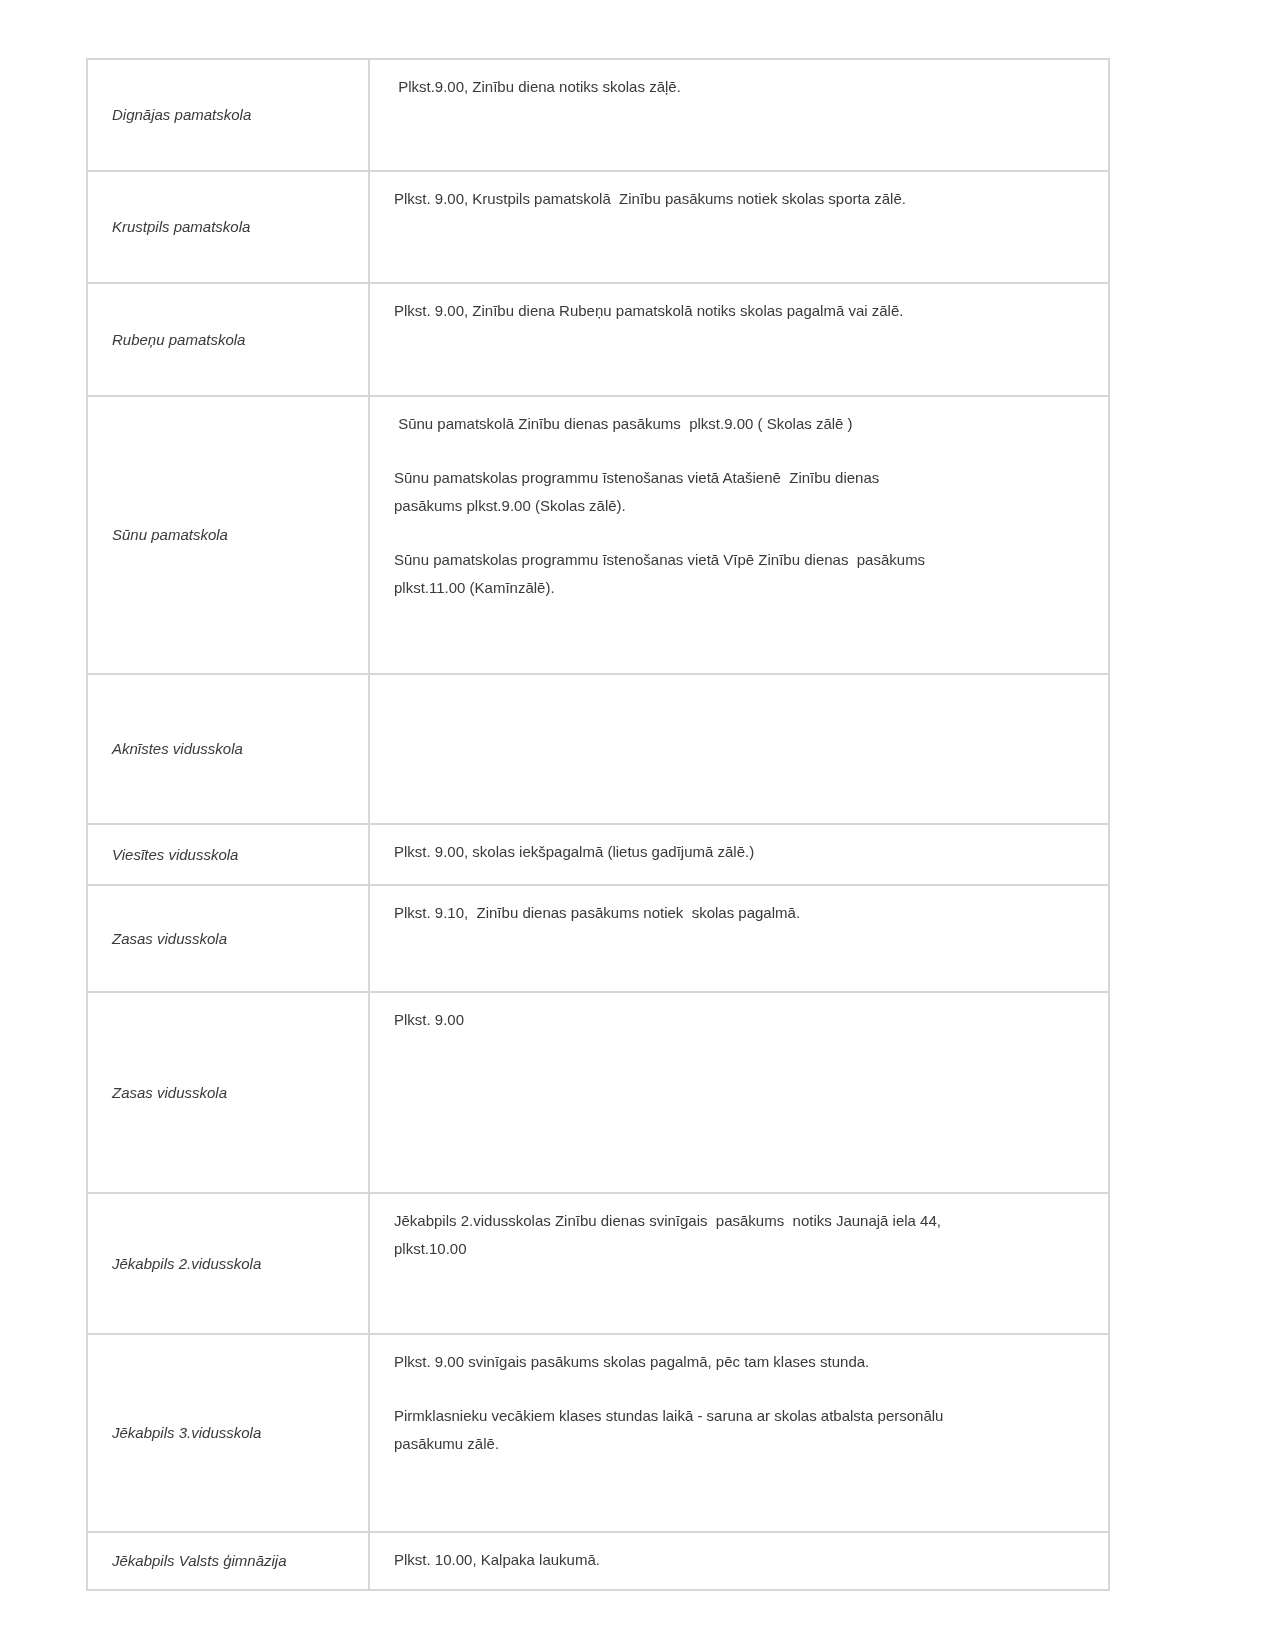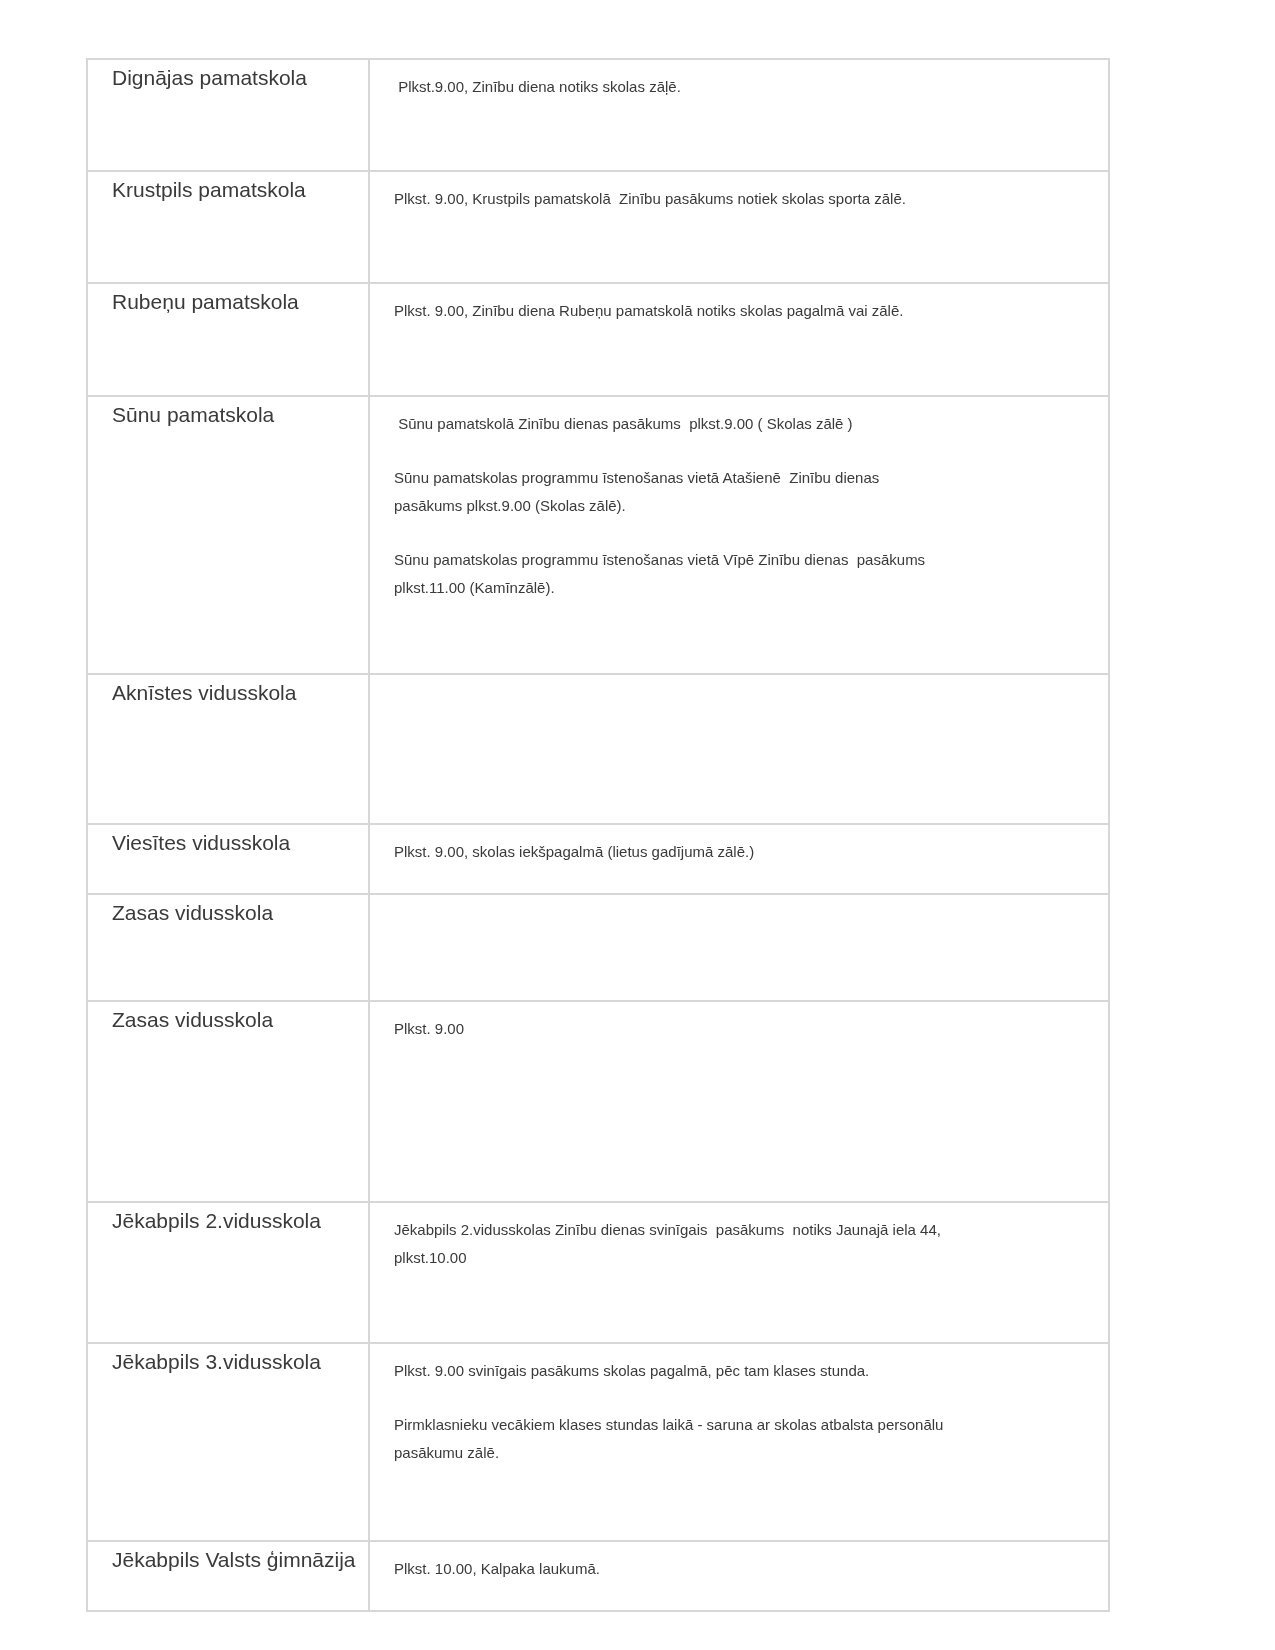--- a/index.html
+++ b/index.html
@@ -31,24 +31,25 @@
   }
   .t-row:last-child {
     border-bottom: none;
   }
   .cell-school {
     width: 282px;
     min-width: 282px;
     box-sizing: border-box;
     border-right: 2px solid #d7d7d7;
     display: flex;
-    align-items: flex-start;
+    align-items: center;
     padding: 6px 12px 6px 24px;
-    font-size: 21px;
+    font-size: 15px;
     line-height: 24px;
+    font-style: italic;
   }
   .cell-details {
     flex: 1;
     box-sizing: border-box;
     padding: 13px 10px 4px 24px;
     font-size: 15px;
     line-height: 28px;
     overflow: hidden;
   }
   .cell-details p {
@@ -100,32 +101,35 @@
 plkst.11.00 (Kamīnzālē).</p>
     </div>
   </div>
 
   <div class="t-row" style="height:150px">
     <div class="cell-school">
       <span>Aknīstes vidusskola</span>
     </div>
   </div>
 
-  <div class="t-row" style="height:70px">
+  <div class="t-row" style="height:61px">
     <div class="cell-school">
       <span>Viesītes vidusskola</span>
     </div>
     <div class="cell-details">
       <p>Plkst. 9.00, skolas iekšpagalmā (lietus gadījumā zālē.)</p>
     </div>
   </div>
 
   <div class="t-row" style="height:107px">
     <div class="cell-school">
       <span>Zasas vidusskola</span>
+    </div>
+    <div class="cell-details">
+      <p>Plkst. 9.10,  Zinību dienas pasākums notiek  skolas pagalmā.</p>
     </div>
   </div>
 
   <div class="t-row" style="height:201px">
     <div class="cell-school">
       <span>Zasas vidusskola</span>
     </div>
     <div class="cell-details">
       <p>Plkst. 9.00</p>
     </div>
@@ -145,21 +149,21 @@
     <div class="cell-school">
       <span>Jēkabpils 3.vidusskola</span>
     </div>
     <div class="cell-details">
       <p>Plkst. 9.00 svinīgais pasākums skolas pagalmā, pēc tam klases stunda.</p>
       <p>Pirmklasnieku vecākiem klases stundas laikā - saruna ar skolas atbalsta personālu
 pasākumu zālē.</p>
     </div>
   </div>
 
-  <div class="t-row" style="height:68px">
+  <div class="t-row" style="height:56px">
     <div class="cell-school">
       <span>Jēkabpils Valsts ģimnāzija</span>
     </div>
     <div class="cell-details">
       <p>Plkst. 10.00, Kalpaka laukumā.</p>
     </div>
   </div>
 
 </div>
 

